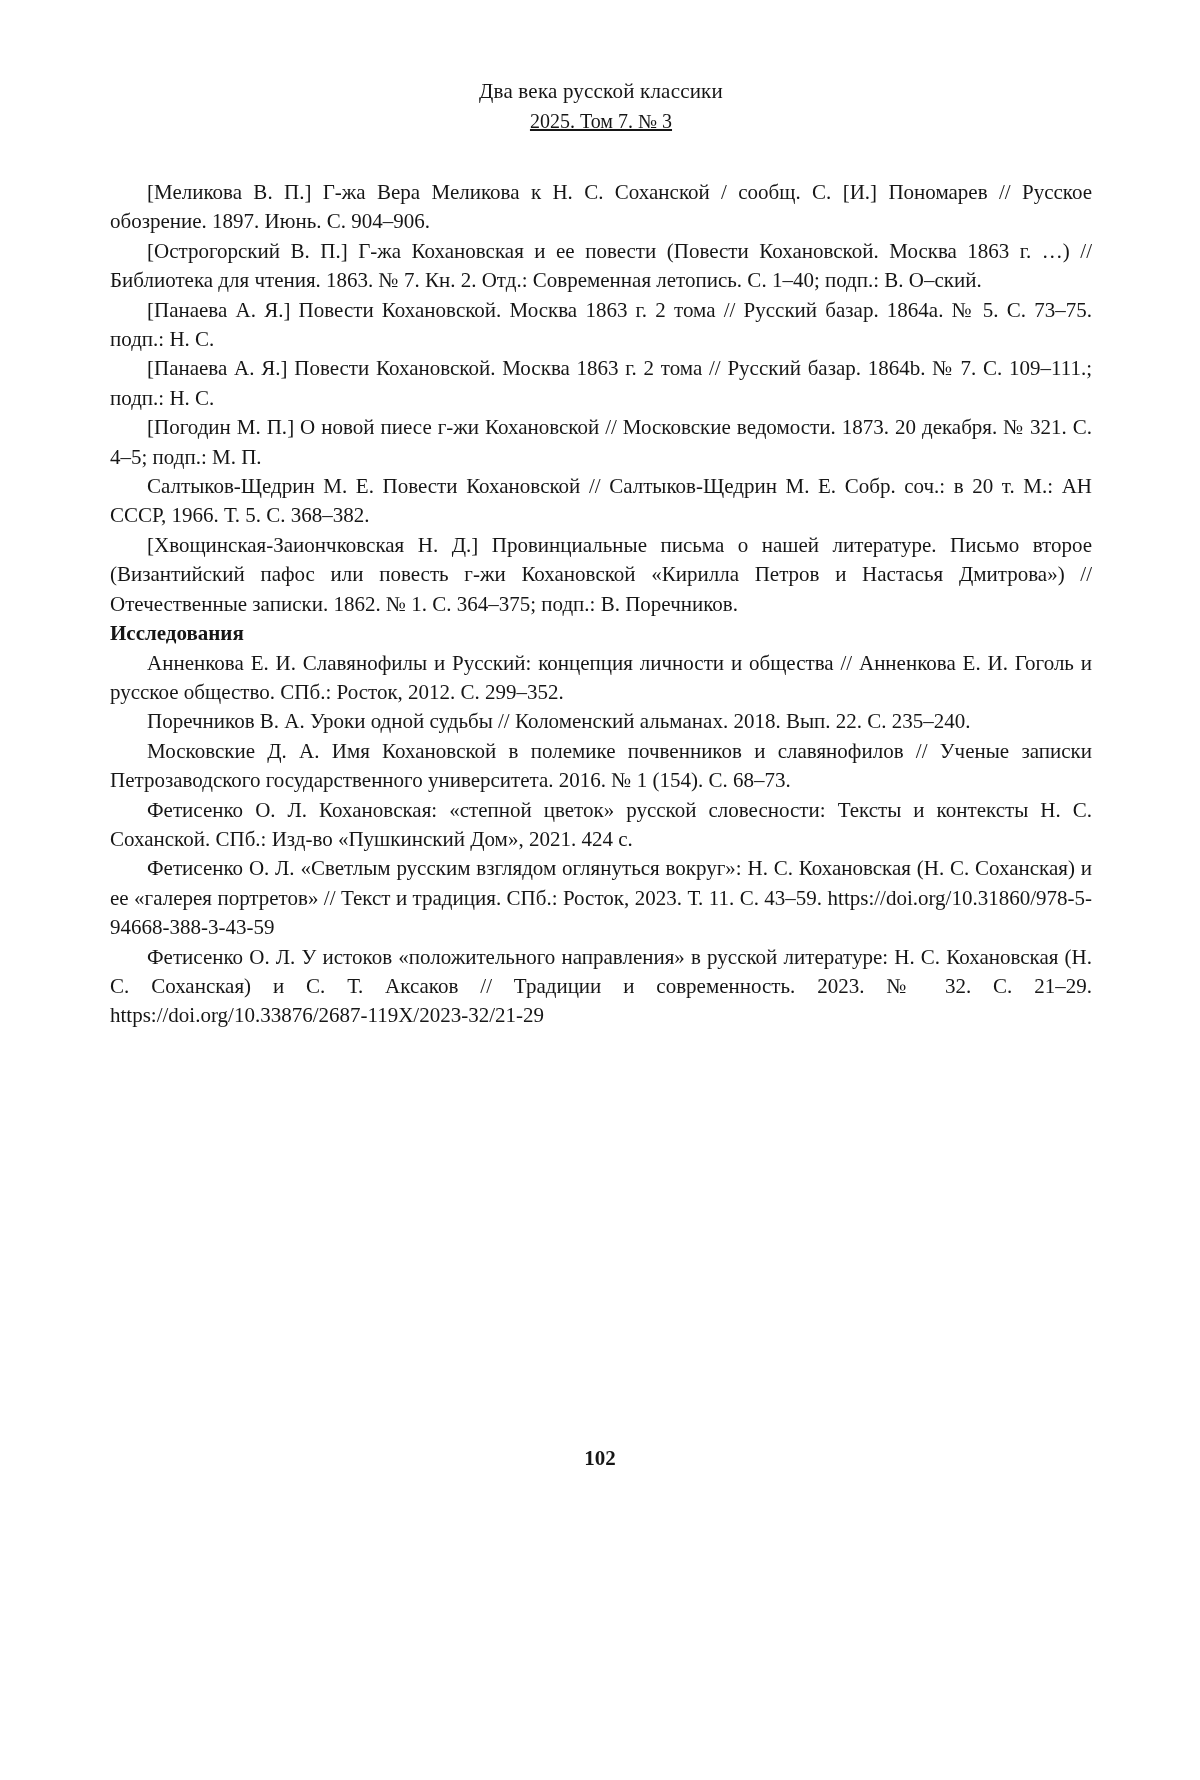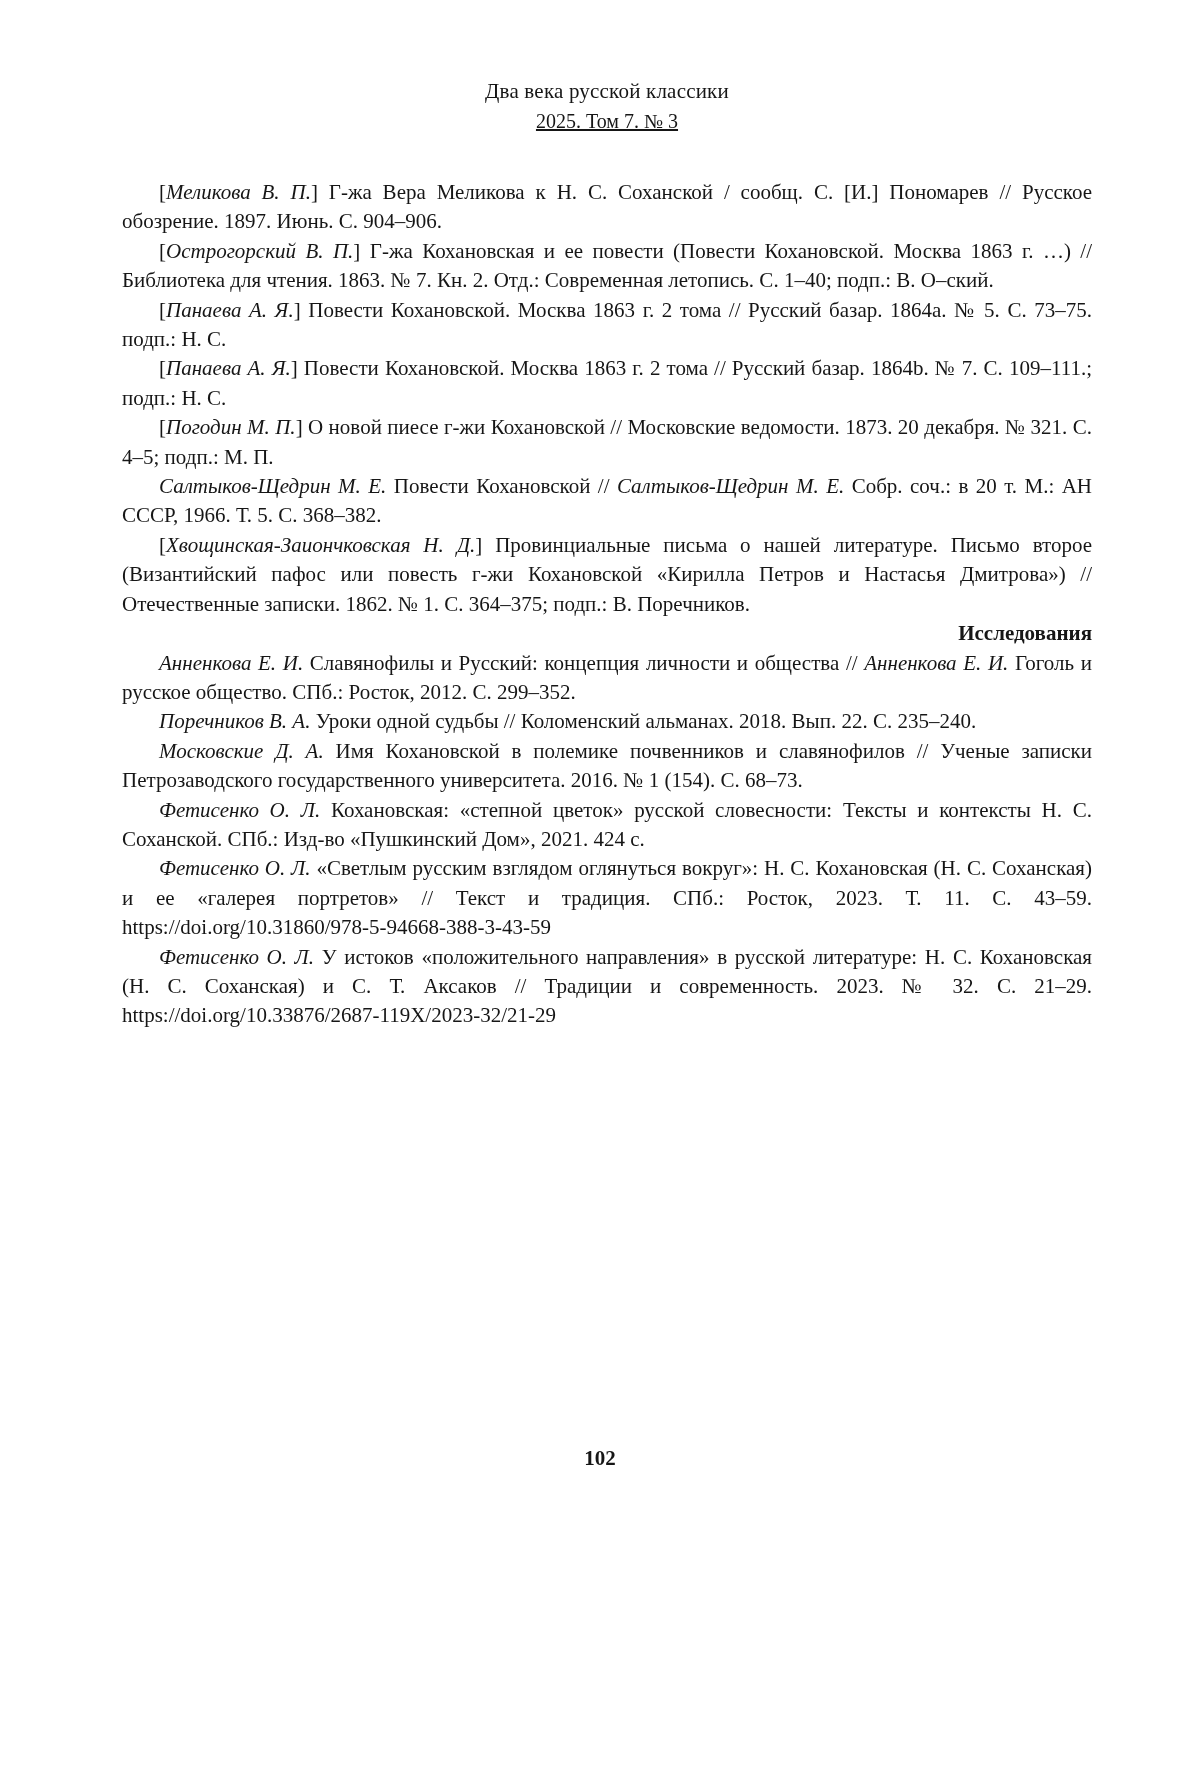--- a/index.html
+++ b/index.html
@@ -11,21 +11,20 @@
     background: #ffffff;
     font-family: "Liberation Serif", "DejaVu Serif", serif;
     color: #161616;
     overflow: hidden;
   }
   .content {
     position: absolute;
     left: 110px;
     right: 108px;
     top: 78px;
-    margin-left: 12px;
   }
   .running-head { text-align: center; }
   .journal-title {
     font-size: 21px;
     line-height: 26px;
     letter-spacing: 0.2px;
   }
   .issue-info {
     font-size: 20px;
     line-height: 26px;
@@ -35,23 +34,23 @@
   .refs {
     margin-top: 44px;
     font-size: 21px;
     line-height: 29.4px;
     text-align: justify;
   }
   .refs p.ref {
     margin: 0;
     text-indent: 37px;
   }
-  .refs .it { font-style: italic; }
+  .refs .it { }
   .section-heading {
-    text-align: right;
+    text-align: left;
     text-indent: 0 !important;
     font-weight: bold;
     font-size: 21px;
     margin: 26px 0 4px 0;
   }
   .page-number {
     position: absolute;
     top: 1430px;
     left: 0;
     width: 100%;

